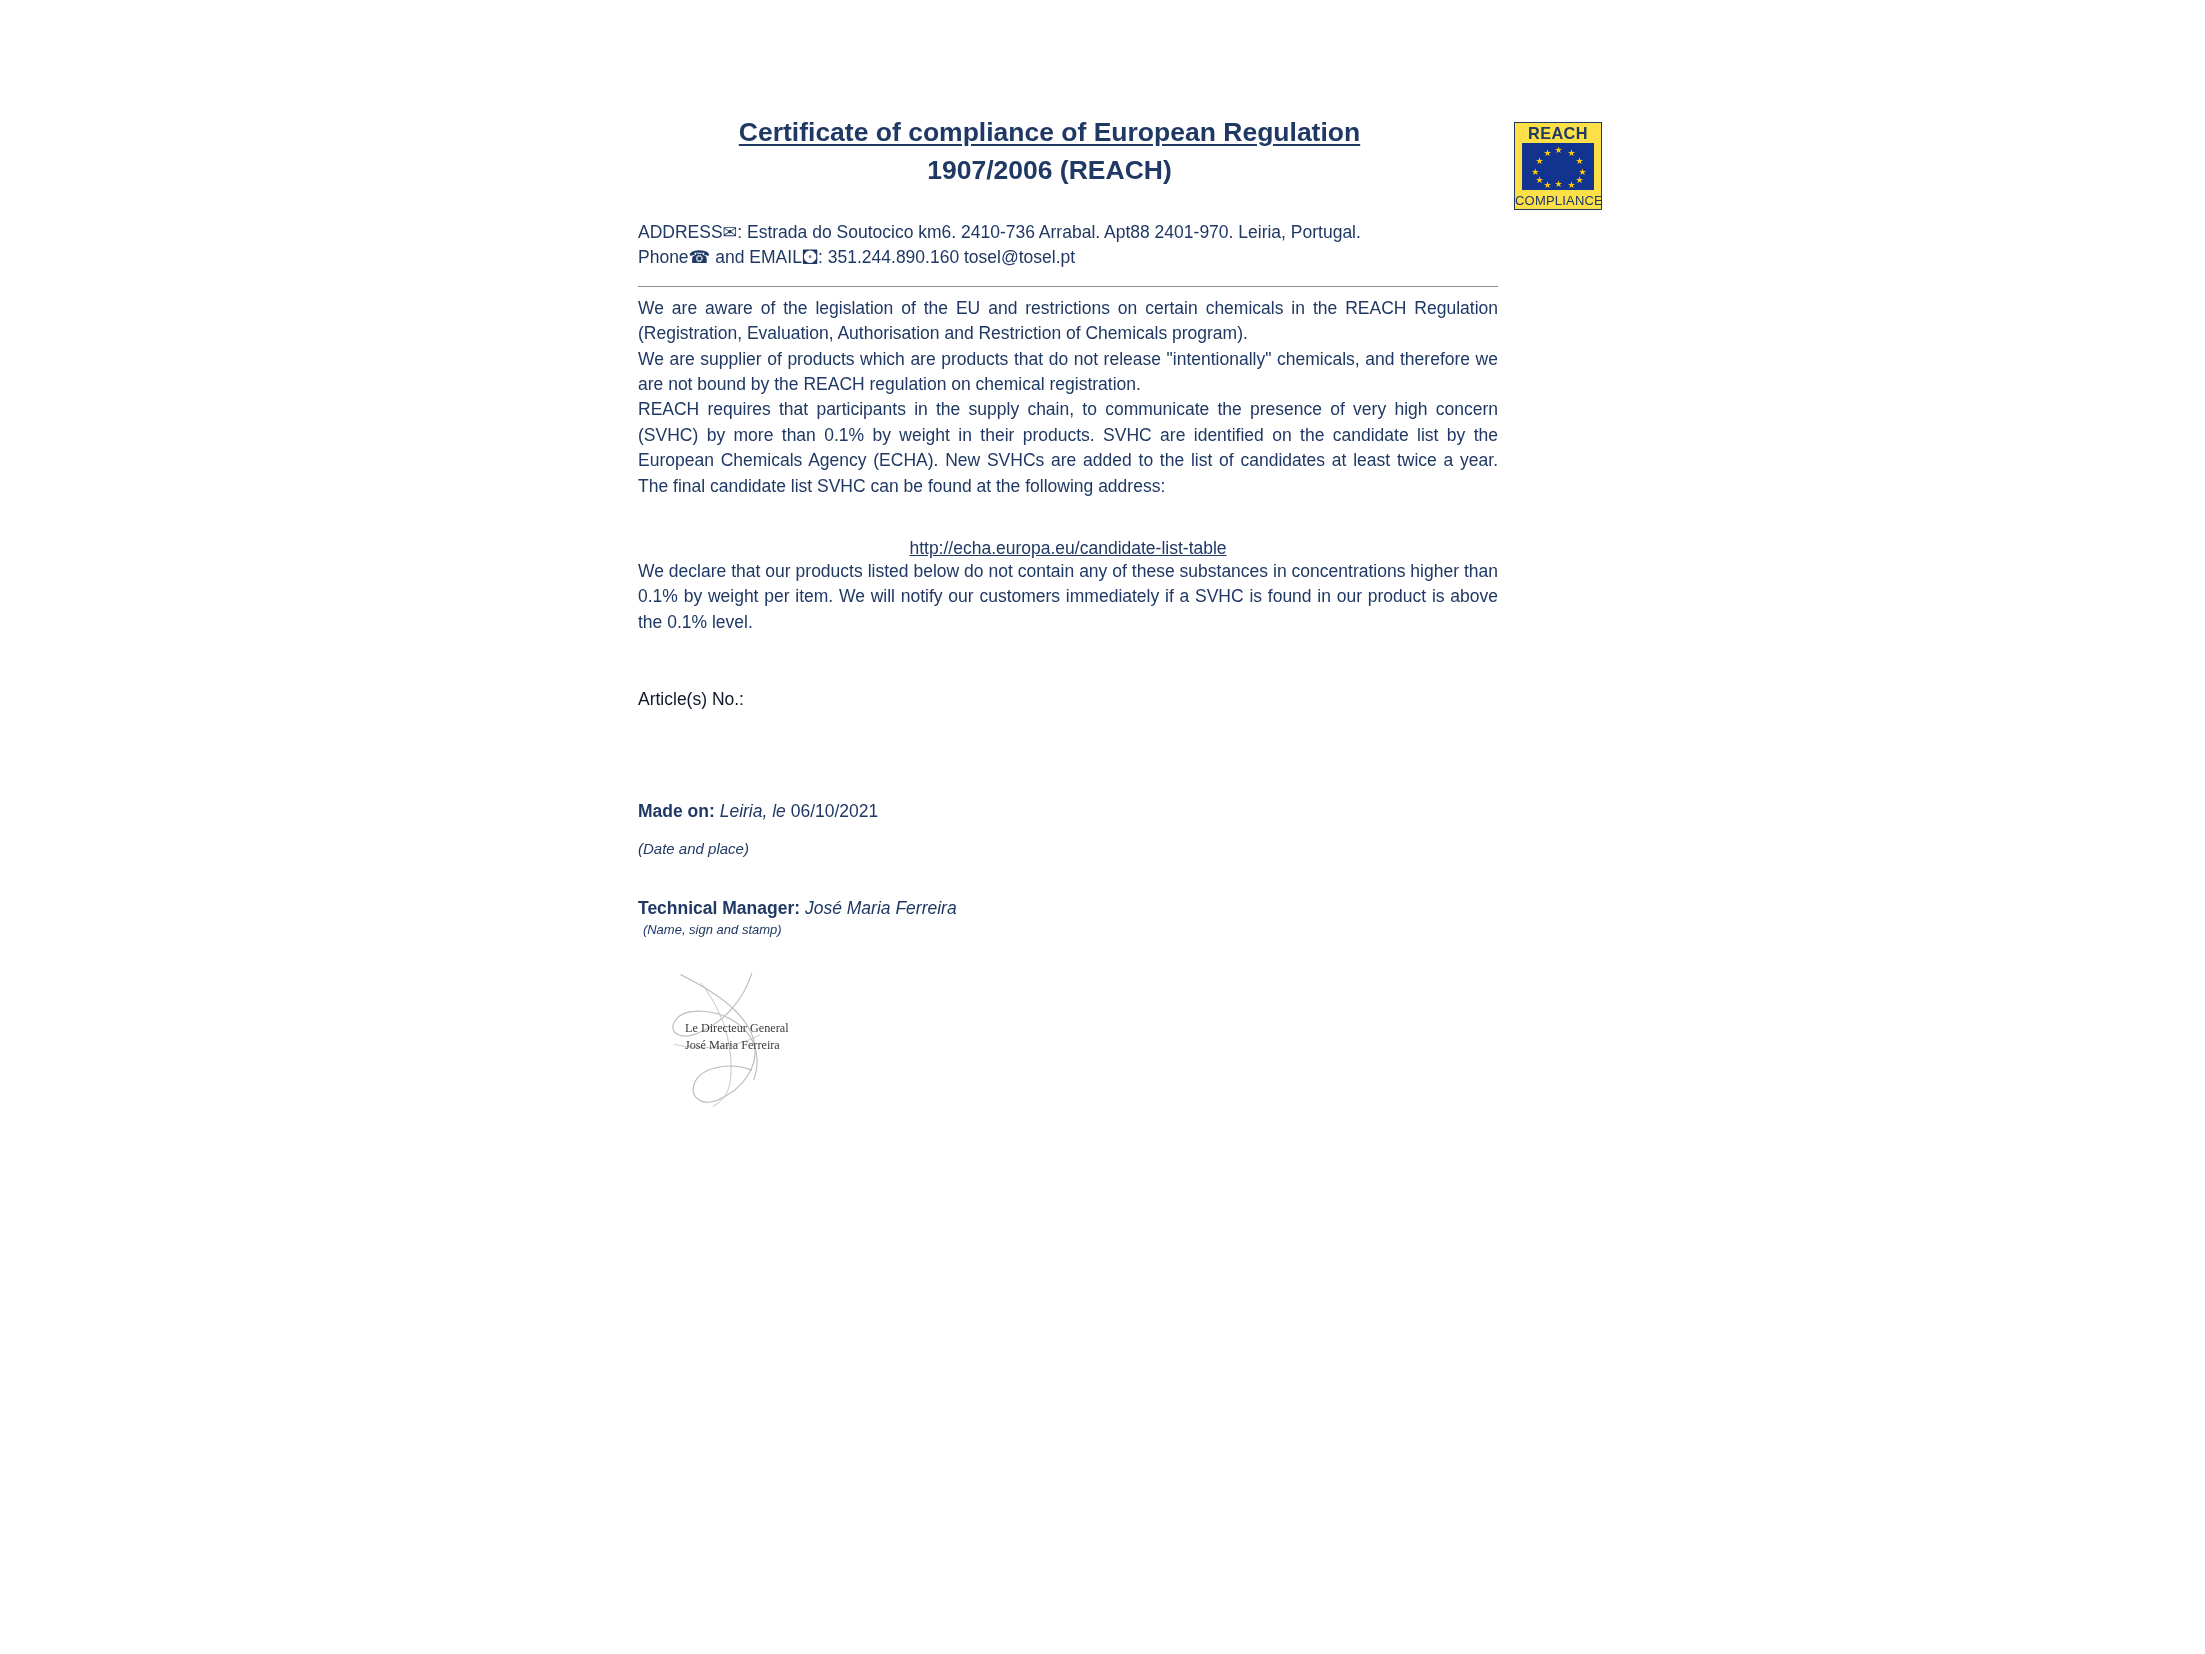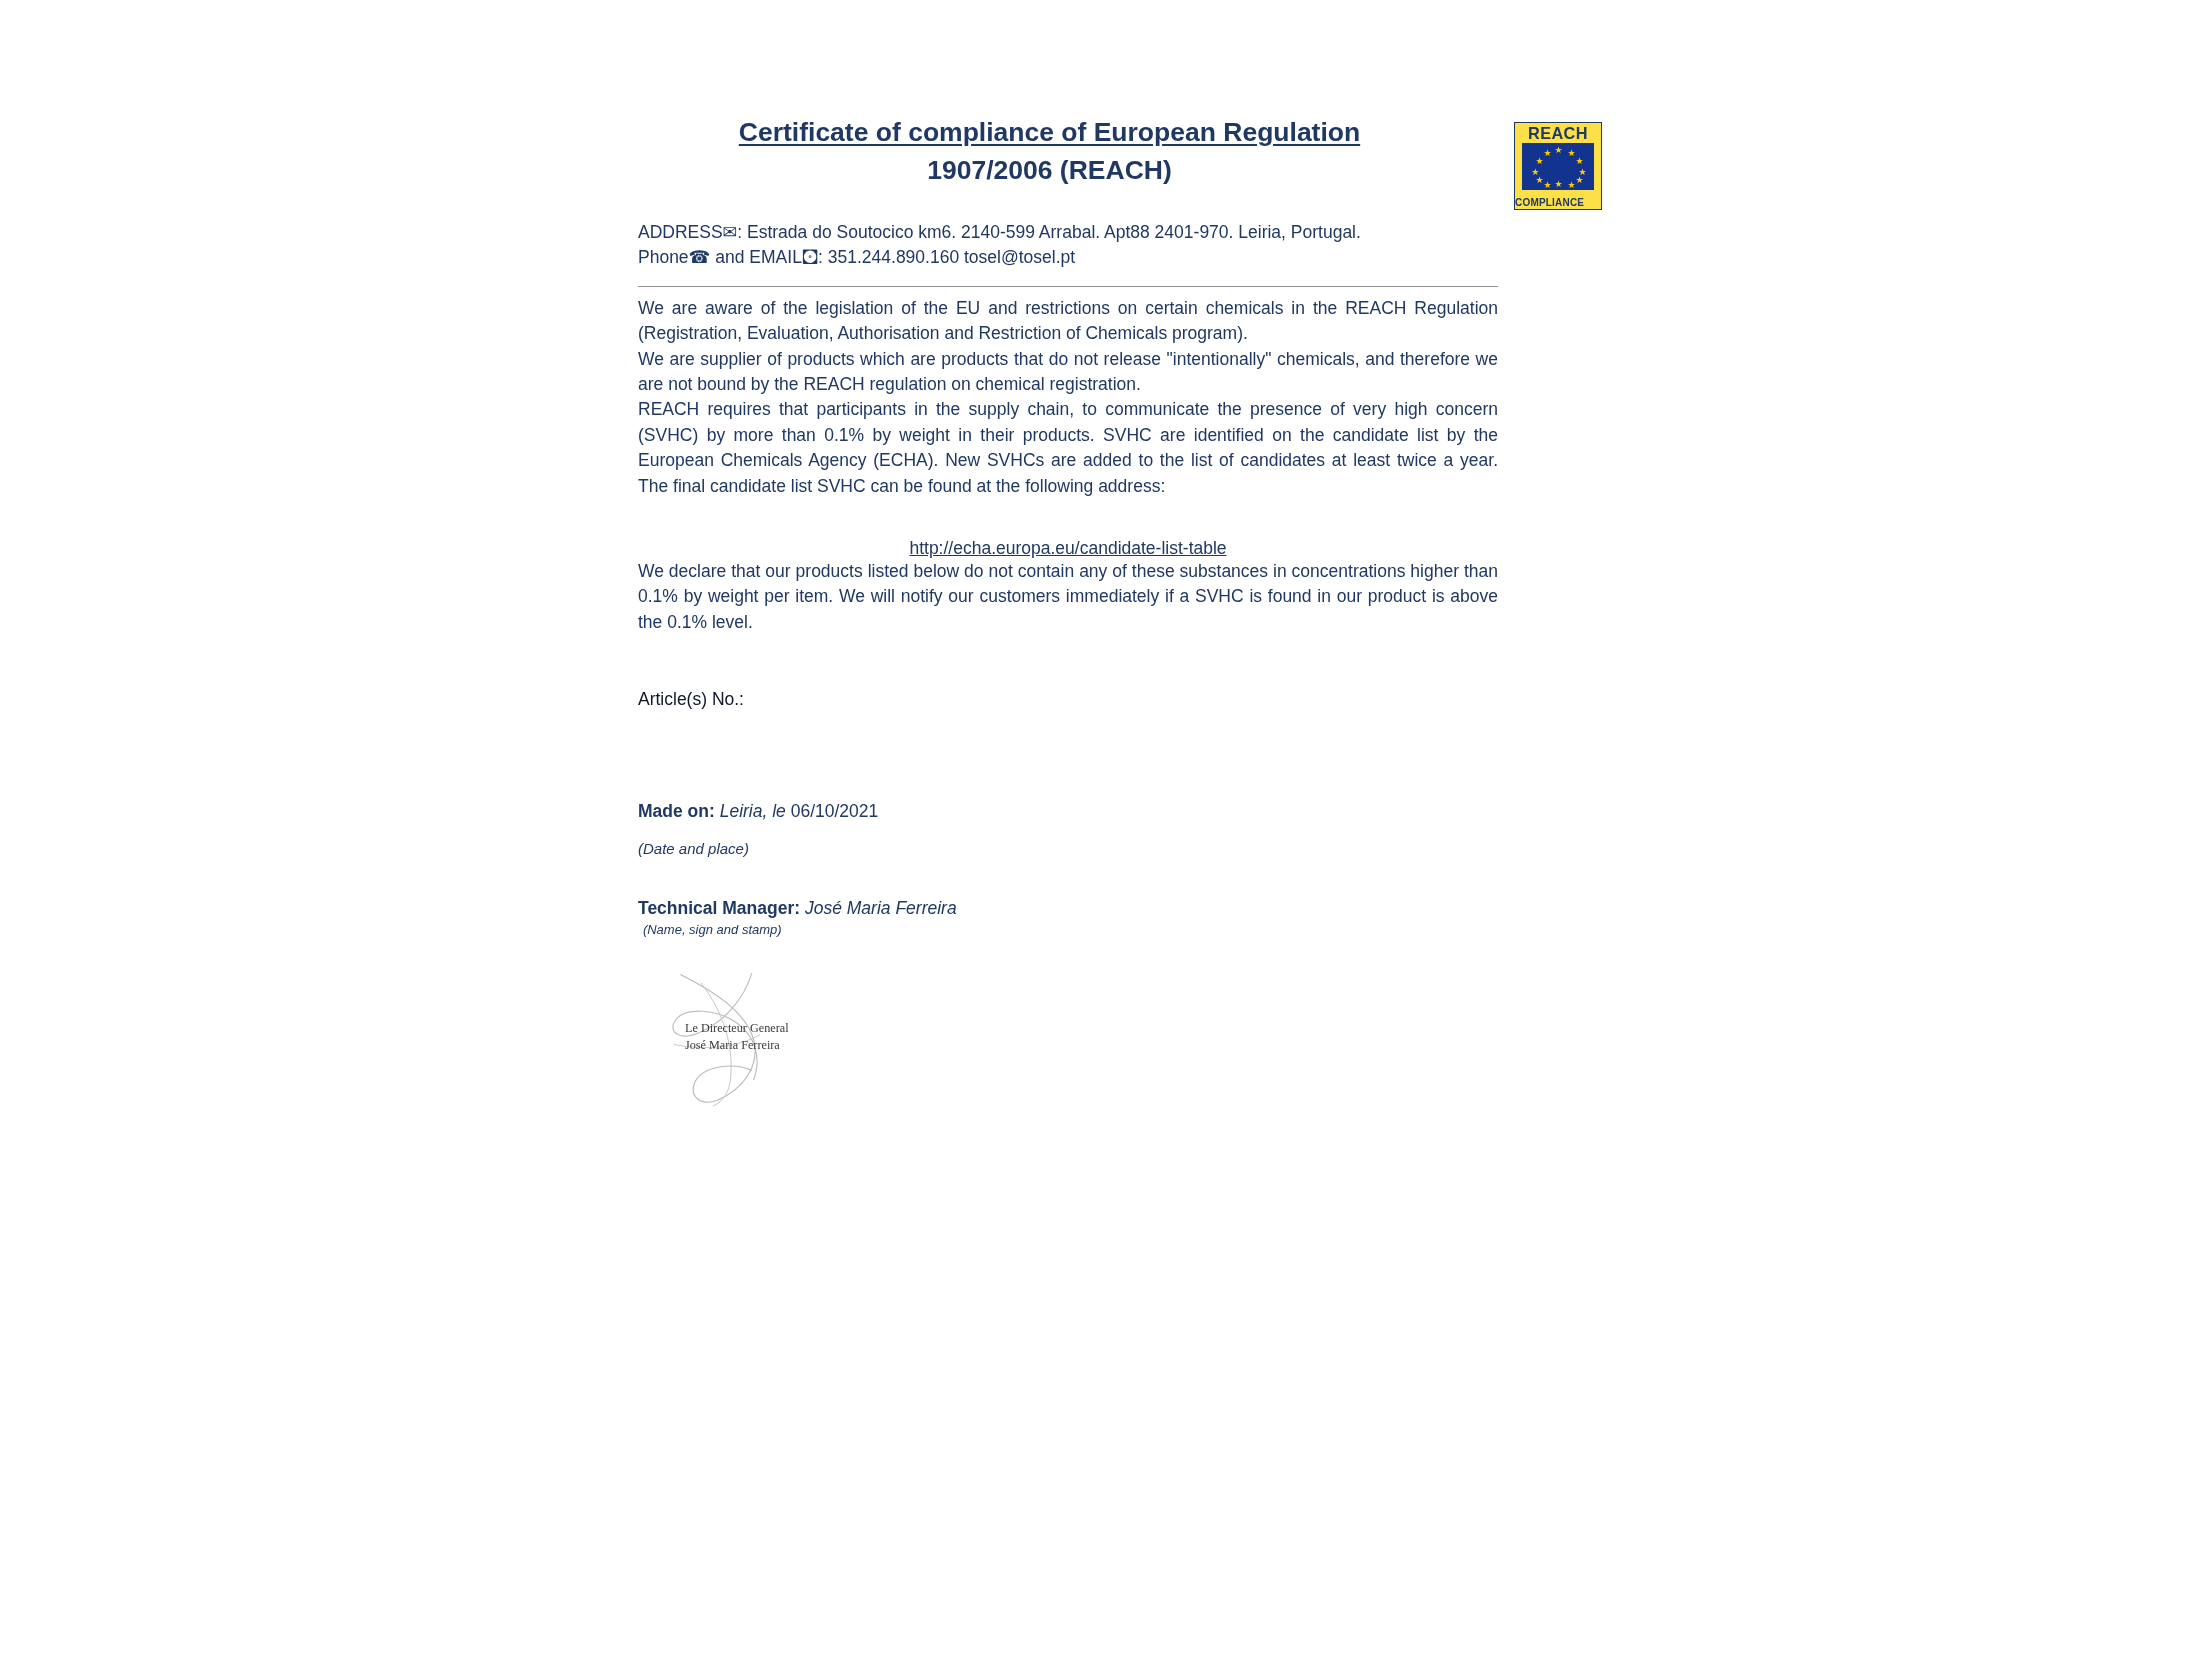--- a/index.html
+++ b/index.html
@@ -81,22 +81,22 @@
     color: #FFCC00;
     font-size: 9px;
     line-height: 1;
   }
   .reach-logo .comp-word {
     position: absolute;
     bottom: 0.8px;
     left: 0;
     width: 100%;
     text-align: left;
-    font-size: 10px;
-    font-weight: bold;
+    font-size: 13px;
+    font-weight: normal;
     color: #1F3864;
     letter-spacing: 0.2px;
   }
 
   
   .supplier {
     margin-top: 31px;
     font-size: 17.5px;
     line-height: 1.42;
     color: #1F3864;
@@ -219,21 +219,21 @@
           <span class="star" style="left:9.8px; top:25px;">★</span>
           <span class="star" style="left:14px; top:14.7px;">★</span>
           <span class="star" style="left:22px; top:6.5px;">★</span>
         </div>
         <div class="comp-word">COMPLIANCE</div>
       </div>
     </div>
 
     <div class="supplier">
       <div>
-        <span class="lbl">ADDRESS</span><span>✉</span><span>: Estrada do Soutocico km6. 2140-599 Arrabal. Apt88 2401-970. Leiria, Portugal.</span>
+        <span class="lbl">ADDRESS</span><span>✉</span><span>: Estrada do Soutocico km6. 2410-736 Arrabal. Apt88 2401-970. Leiria, Portugal.</span>
       </div>
       <div>
         <span class="lbl">Phone</span><span>☎</span><span> and EMAIL</span><span>🖸</span><span>: 351.244.890.160 tosel@tosel.pt</span>
       </div>
       <hr class="hr">
     </div>
 
     <p class="para sp1">We are aware of the legislation of the EU and restrictions on certain chemicals in the REACH Regulation (Registration, Evaluation, Authorisation and Restriction of Chemicals program).</p>
     <p class="para sp2">We are supplier of products which are products that do not release "intentionally" chemicals, and therefore we are not bound by the REACH regulation on chemical registration.</p>
     <p class="para sp3">REACH requires that participants in the supply chain, to communicate the presence of very high concern (SVHC) by more than 0.1% by weight in their products. SVHC are identified on the candidate list by the European Chemicals Agency (ECHA). New SVHCs are added to the list of candidates at least twice a year. The final candidate list SVHC can be found at the following address:</p>

